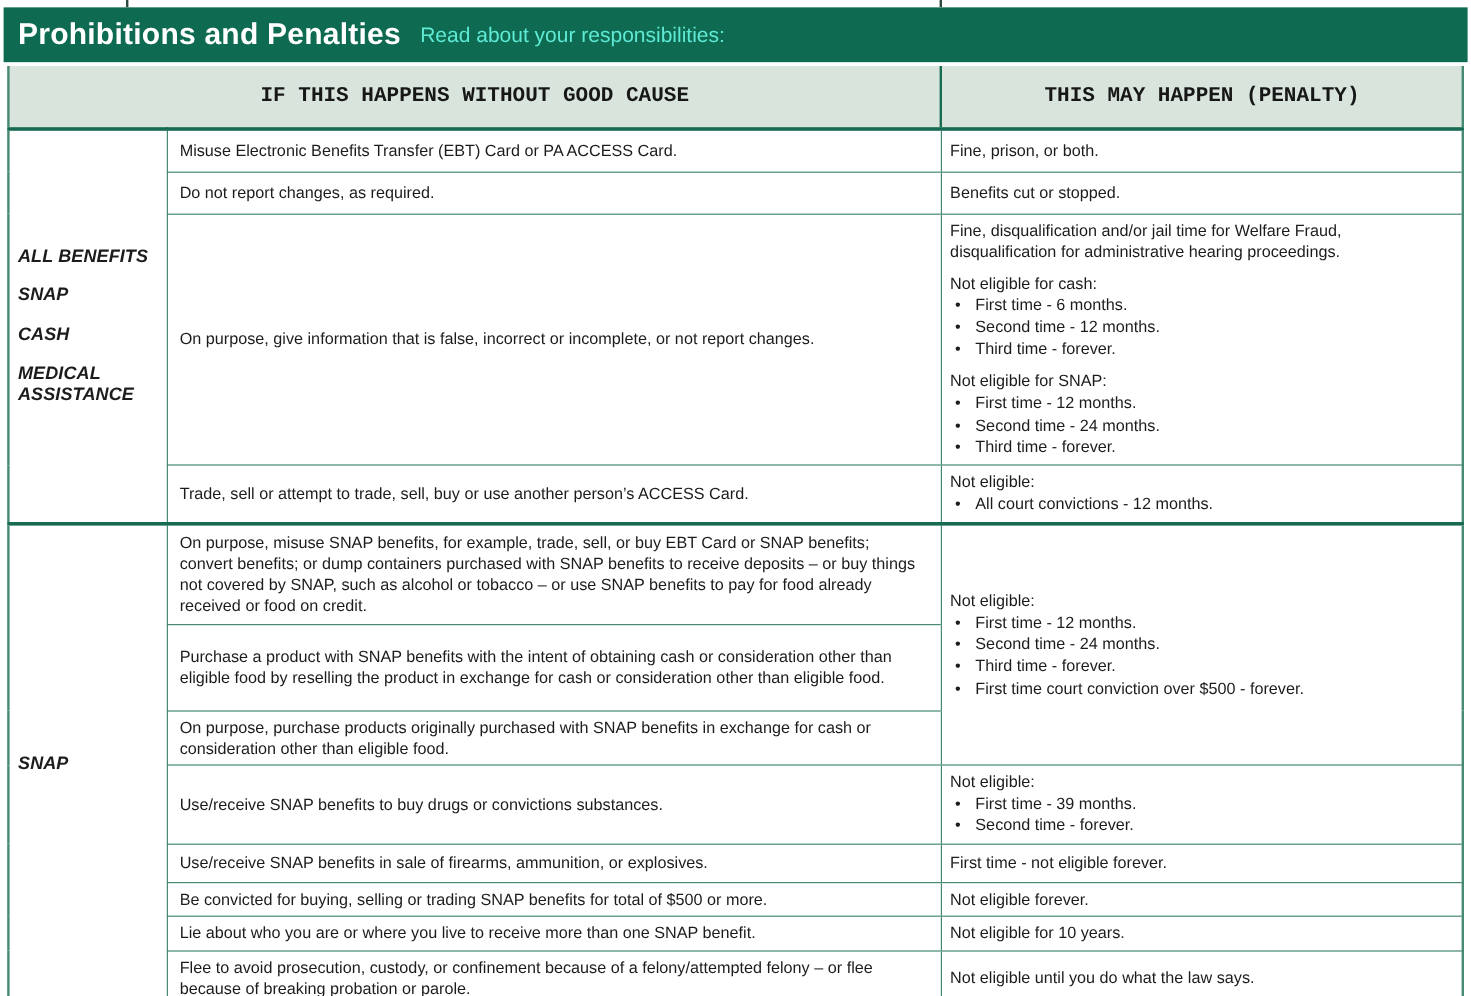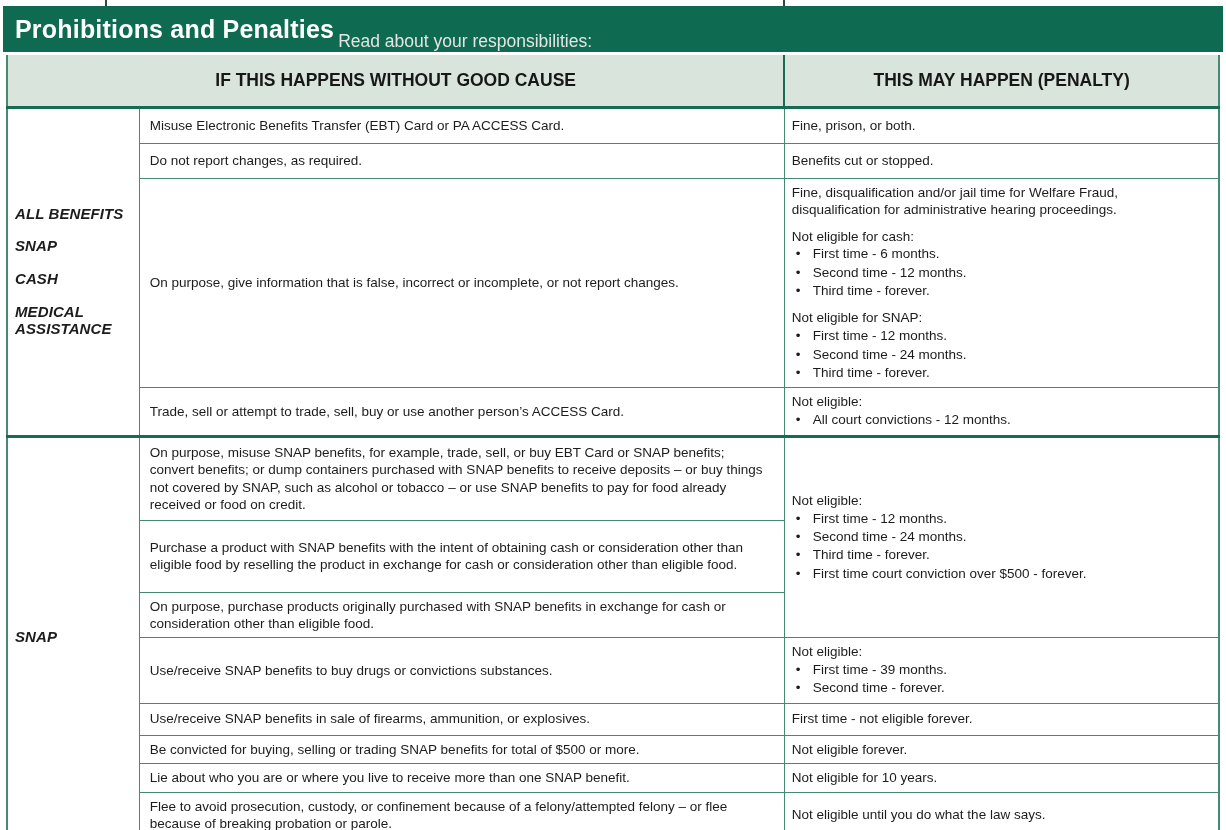--- a/index.html
+++ b/index.html
@@ -18,45 +18,45 @@
   }
   .page{position:relative;width:1226px;height:830px;background:#fff;}
 
   
   .top-strip{position:relative;height:6px;background:#fff;}
   .top-strip .stub{position:absolute;top:0;width:2px;height:6px;background:#2a4a40;}
 
   
   .title-bar{
     height:46px;margin:0 3px;background:var(--dark-green);
-    display:flex;align-items:flex-end;gap:4px;padding:0 0 0 12px;
+    display:flex;align-items:center;gap:16px;padding:0 0 0 12px;
   }
   .title-bar .title{
     color:#fff;font-weight:bold;font-size:25px;letter-spacing:.2px;
     line-height:46px;
   }
-  .title-bar .subtitle{color:#e5e5e5;font-size:17.5px;}
+  .title-bar .subtitle{color:#5eead4;font-size:17.5px;}
 
   .gap{height:3px;background:#fff;}
 
   
   table.pp{
     margin-left:6px;width:1214px;table-layout:fixed;
     border-collapse:collapse;background:#fff;
   }
   table.pp col.c-cat{width:132px;}
   table.pp col.c-cause{width:644px;}
   table.pp col.c-pen{width:434px;}
   table.pp{border-left:2px solid var(--border-mid);border-right:2px solid var(--border-mid);}
 
   thead th{
     background:var(--header-bg);
     border-bottom:3px solid var(--border-dark);
     height:52px;vertical-align:middle;text-align:center;
-    font-size:17.5px;font-weight:bold;color:#171717;
+    font-size:17.5px;font-weight:bold;color:#171717;font-family:Liberation Mono, monospace;
   }
   thead th.pen-h{border-left:2px solid var(--border-dark);}
 
   tbody.section{border-top:3px solid var(--border-dark);}
   tbody.section:first-of-type{border-top:none;}
   table.pp{border-bottom:3px solid var(--border-dark);}
 
   td{vertical-align:middle;}
   td.cat{
     border-right:1px solid var(--border-mid);

